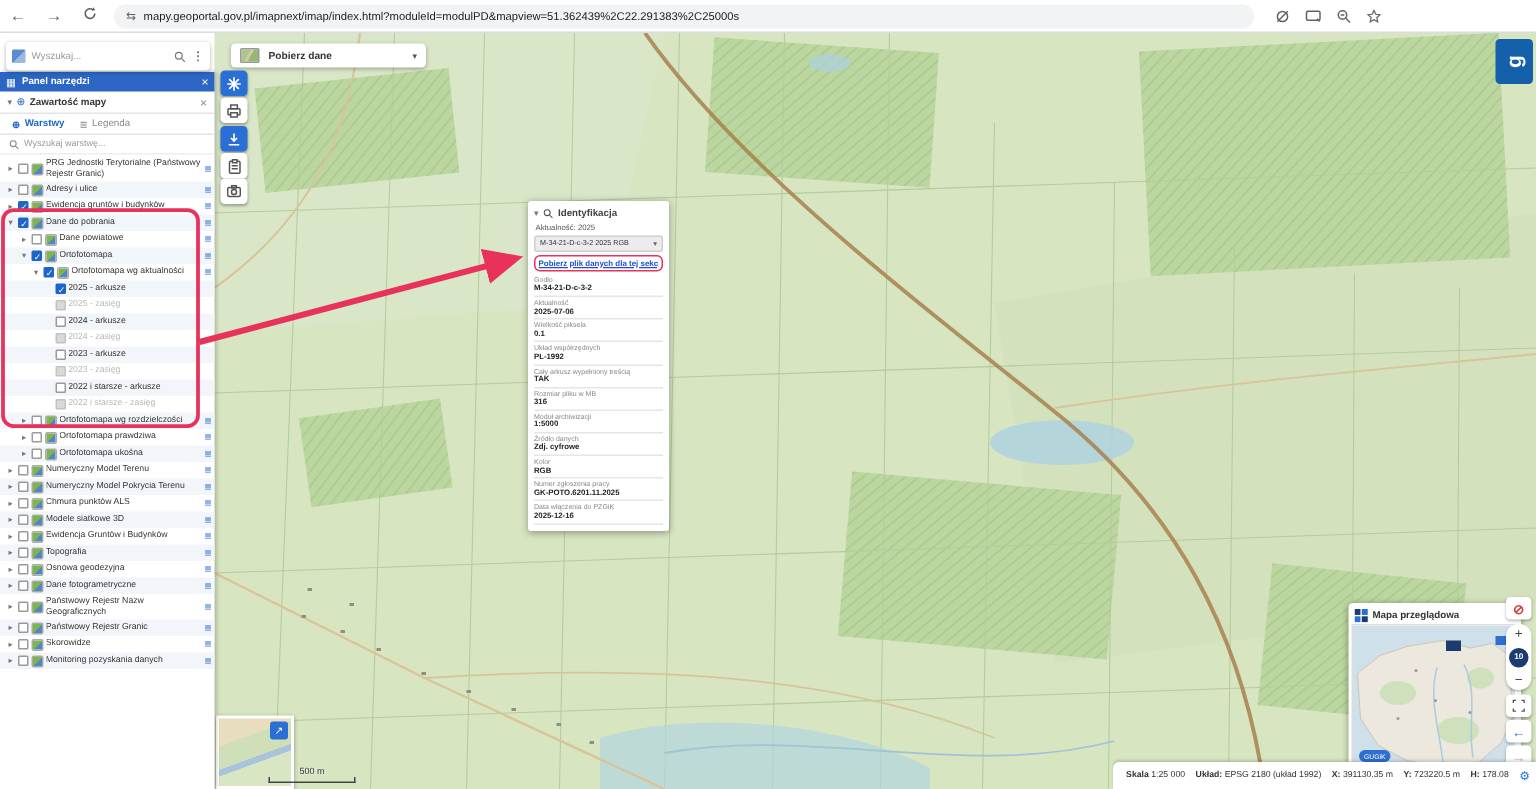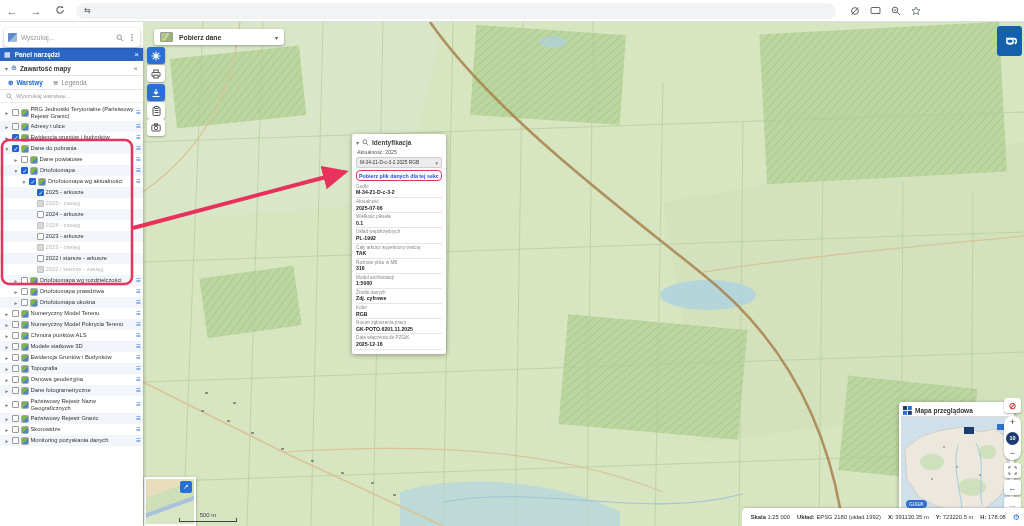--- a/index.html
+++ b/index.html
@@ -137,20 +137,21 @@
     <span class="bnav">←</span>
     <span class="bnav">→</span>
     <span class="bnav">
       <svg width="10" height="10" viewBox="0 0 10 10">
           <path d="M8.2 5a3.2 3.2 0 1 1-1-2.3" fill="none" stroke="#5f6368" stroke-width="1.1"></path>
           <path d="M7.2 0.8l1.3 2-2.4.2z" fill="#5f6368"></path>
         </svg>
     </span>
     <div class="urlpill">
       <span style="color:#5f6368;font-size:8px;">⇆</span>
+      <span class="urltext">mapy.geoportal.gov.pl/imapnext/imap/index.html?moduleId=modulPD&amp;mapview=51.362439%2C22.291383%2C25000s</span>
     </div>
     <div class="bicons">
       <span class="bico">
         <svg width="10" height="10" viewBox="0 0 10 10">
             <circle cx="5" cy="5" r="3.4" fill="none" stroke="#5f6368"></circle>
             <line x1="1.5" y1="8.5" x2="8.5" y2="1.5" stroke="#5f6368"></line>
           </svg>
       </span>
       <span class="bico">
         <svg width="11" height="10" viewBox="0 0 11 10">

